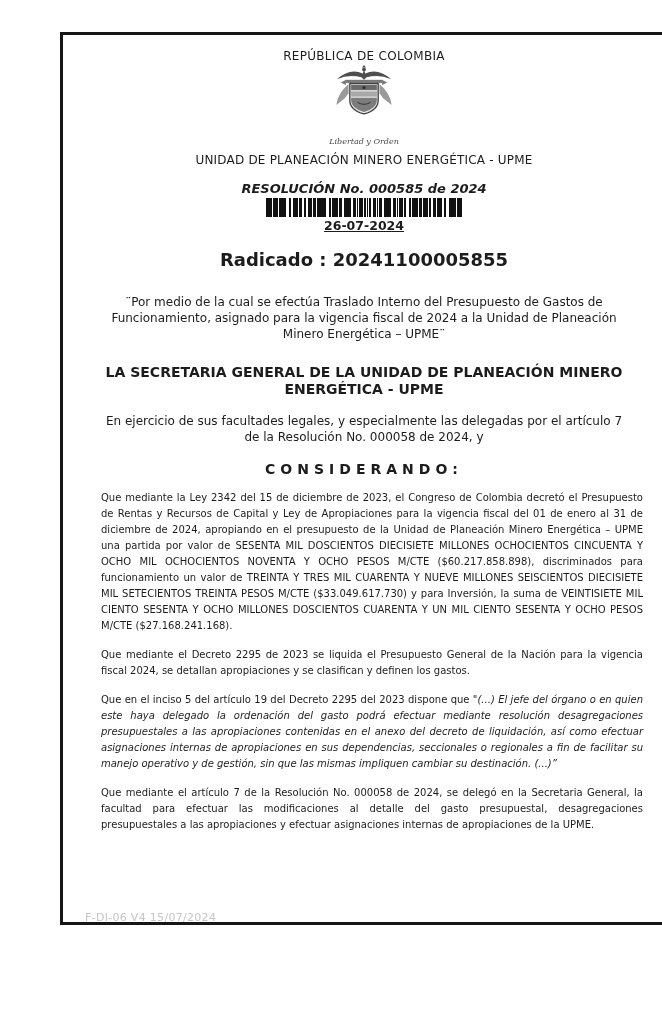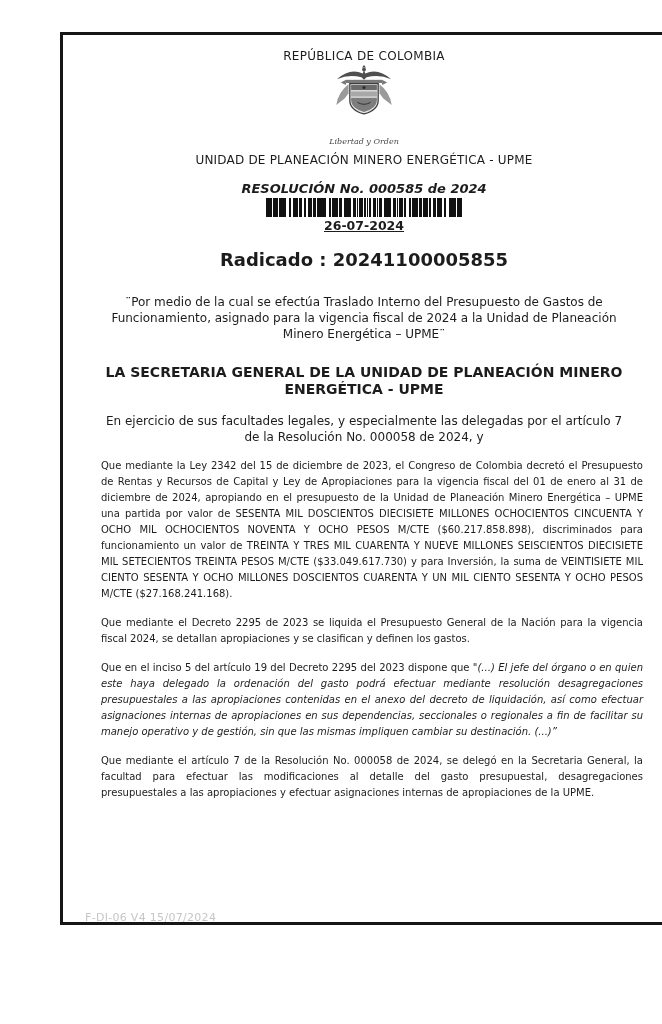--- a/index.html
+++ b/index.html
@@ -120,20 +120,21 @@
     <div class="bdate center">26-07-2024</div>
 
     <div class="radicado center">Radicado : 20241100005855</div>
 
     <div class="subject center">¨Por medio de la cual se efectúa Traslado Interno del Presupuesto de Gastos de Funcionamiento, asignado para la vigencia fiscal de 2024 a la Unidad de Planeación Minero Energética – UPME¨</div>
 
     <div class="issuer center">LA SECRETARIA GENERAL DE LA UNIDAD DE PLANEACIÓN MINERO ENERGÉTICA - UPME</div>
 
     <div class="powers center">En ejercicio de sus facultades legales, y especialmente las delegadas por el artículo 7 de la Resolución No. 000058 de 2024, y</div>
 
+    <div class="considerando center">CONSIDERANDO:</div>
 
     <p class="body-p">Que mediante la Ley 2342 del 15 de diciembre de 2023, el Congreso de Colombia decretó el Presupuesto de Rentas y Recursos de Capital y Ley de Apropiaciones para la vigencia fiscal del 01 de enero al 31 de diciembre de 2024, apropiando en el presupuesto de la Unidad de Planeación Minero Energética – UPME una partida por valor de SESENTA MIL DOSCIENTOS DIECISIETE MILLONES OCHOCIENTOS CINCUENTA Y OCHO MIL OCHOCIENTOS NOVENTA Y OCHO PESOS M/CTE ($60.217.858.898), discriminados para funcionamiento un valor de TREINTA Y TRES MIL CUARENTA Y NUEVE MILLONES SEISCIENTOS DIECISIETE MIL SETECIENTOS TREINTA PESOS M/CTE ($33.049.617.730) y para Inversión, la suma de VEINTISIETE MIL CIENTO SESENTA Y OCHO MILLONES DOSCIENTOS CUARENTA Y UN MIL CIENTO SESENTA Y OCHO PESOS M/CTE ($27.168.241.168).</p>
 
     <p class="body-p">Que mediante el Decreto 2295 de 2023 se liquida el Presupuesto General de la Nación para la vigencia fiscal 2024, se detallan apropiaciones y se clasifican y definen los gastos.</p>
 
     <p class="body-p"><span>Que en el inciso 5 del artículo 19 del Decreto 2295 del 2023 dispone que </span><span class="italic">"(...) El jefe del órgano o en quien este haya delegado la ordenación del gasto podrá efectuar mediante resolución desagregaciones presupuestales a las apropiaciones contenidas en el anexo del decreto de liquidación, así como efectuar asignaciones internas de apropiaciones en sus dependencias, seccionales o regionales a fin de facilitar su manejo operativo y de gestión, sin que las mismas impliquen cambiar su destinación. (...)”</span></p>
 
 
     <p class="body-p">Que mediante el artículo 7 de la Resolución No. 000058 de 2024, se delegó en la Secretaria General, la facultad para efectuar las modificaciones al detalle del gasto presupuestal, desagregaciones presupuestales a las apropiaciones y efectuar asignaciones internas de apropiaciones de la UPME.</p>
 

